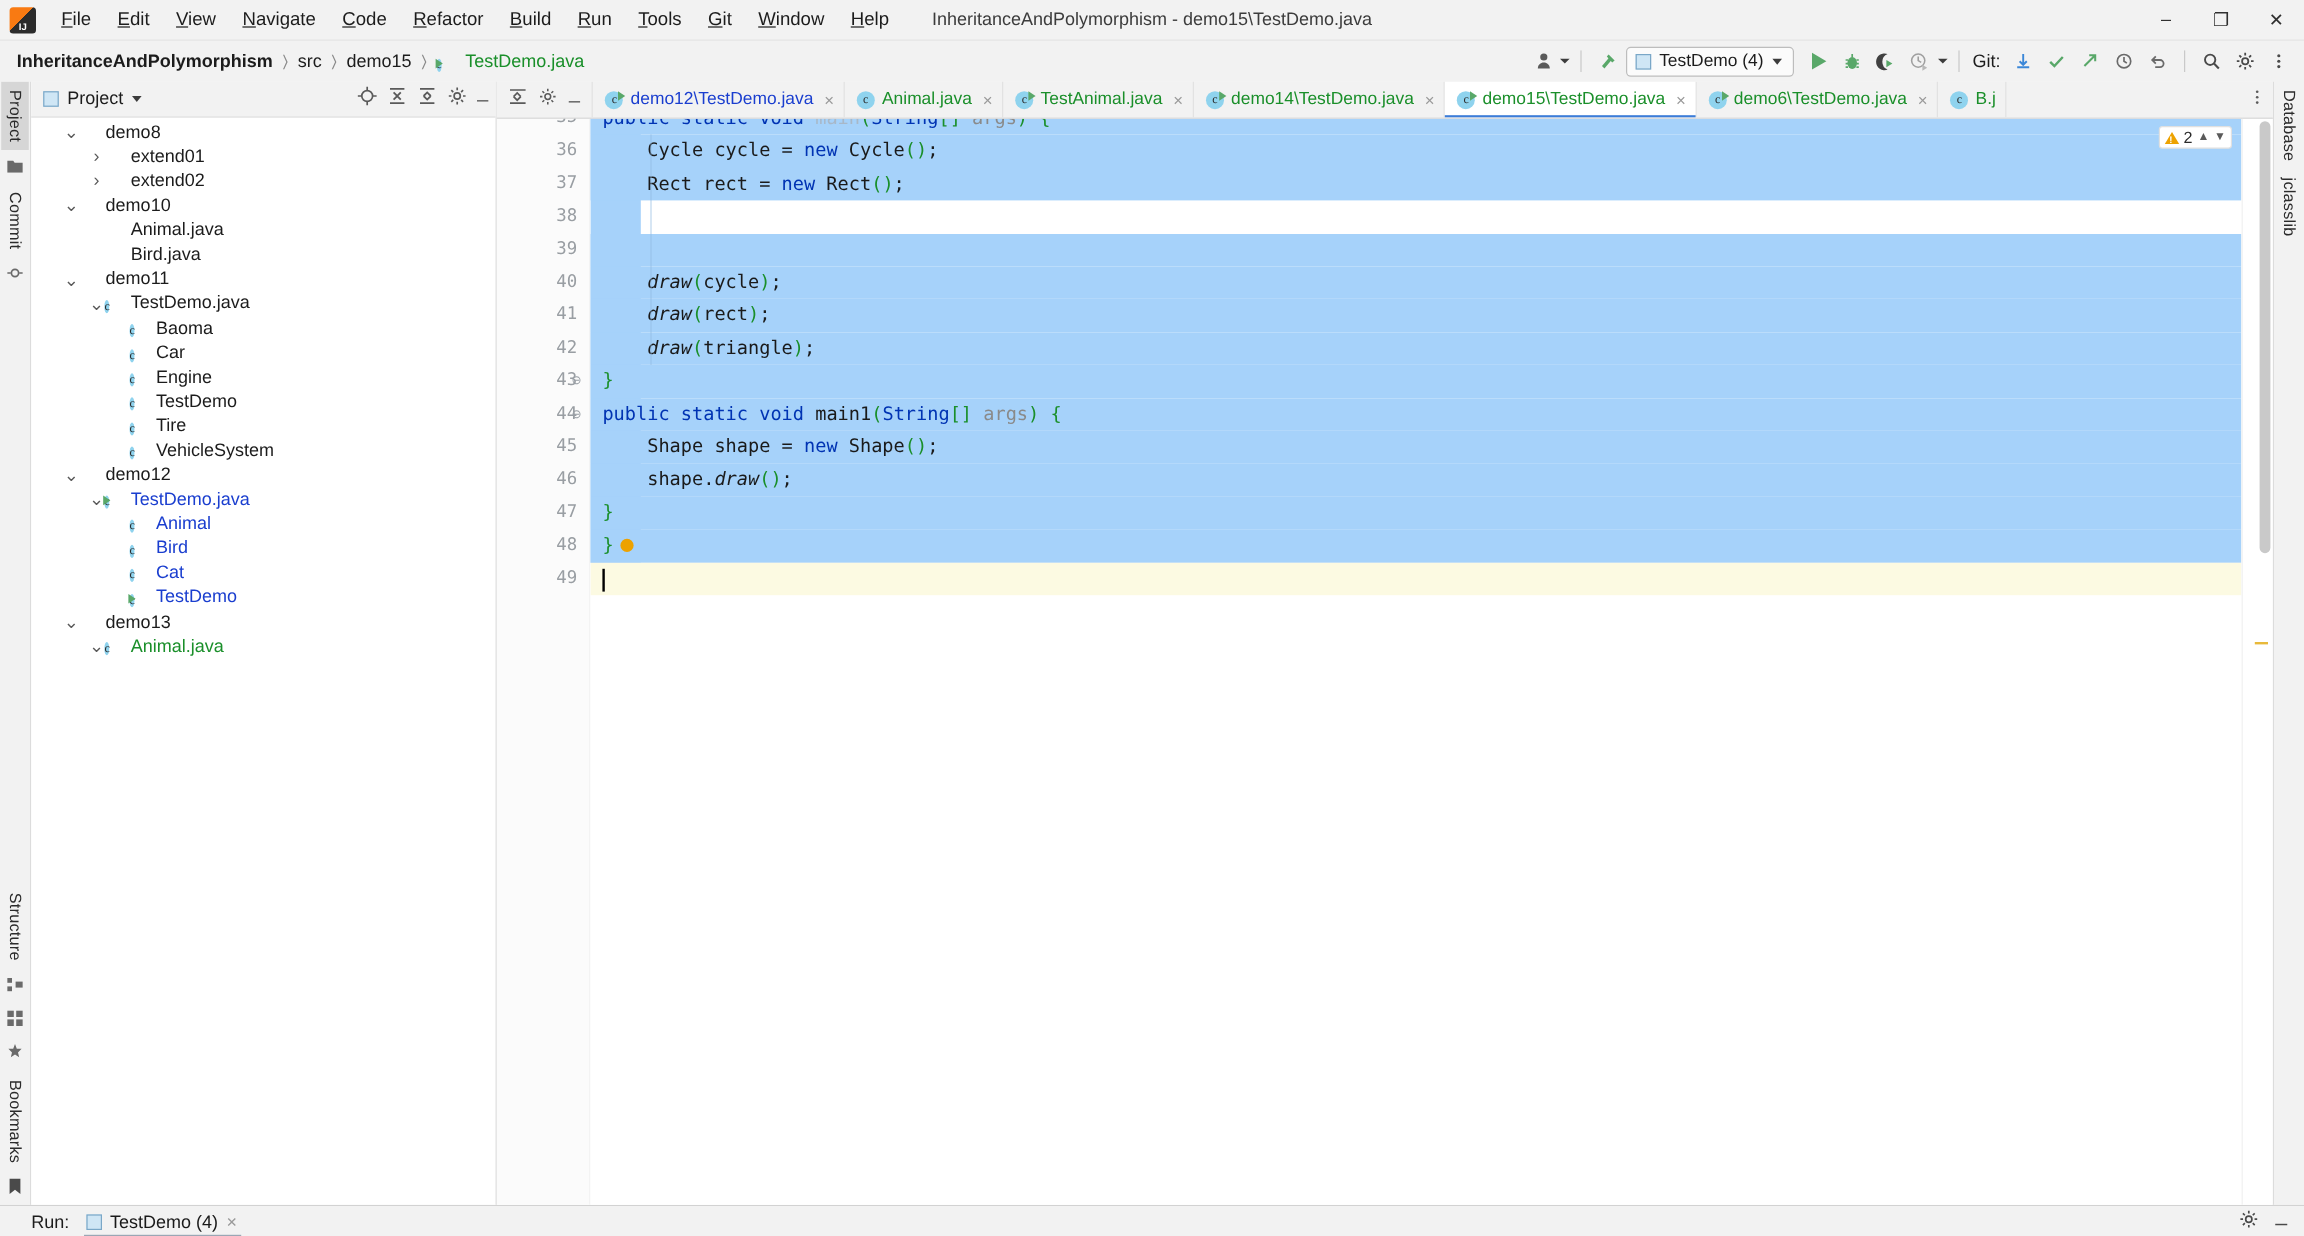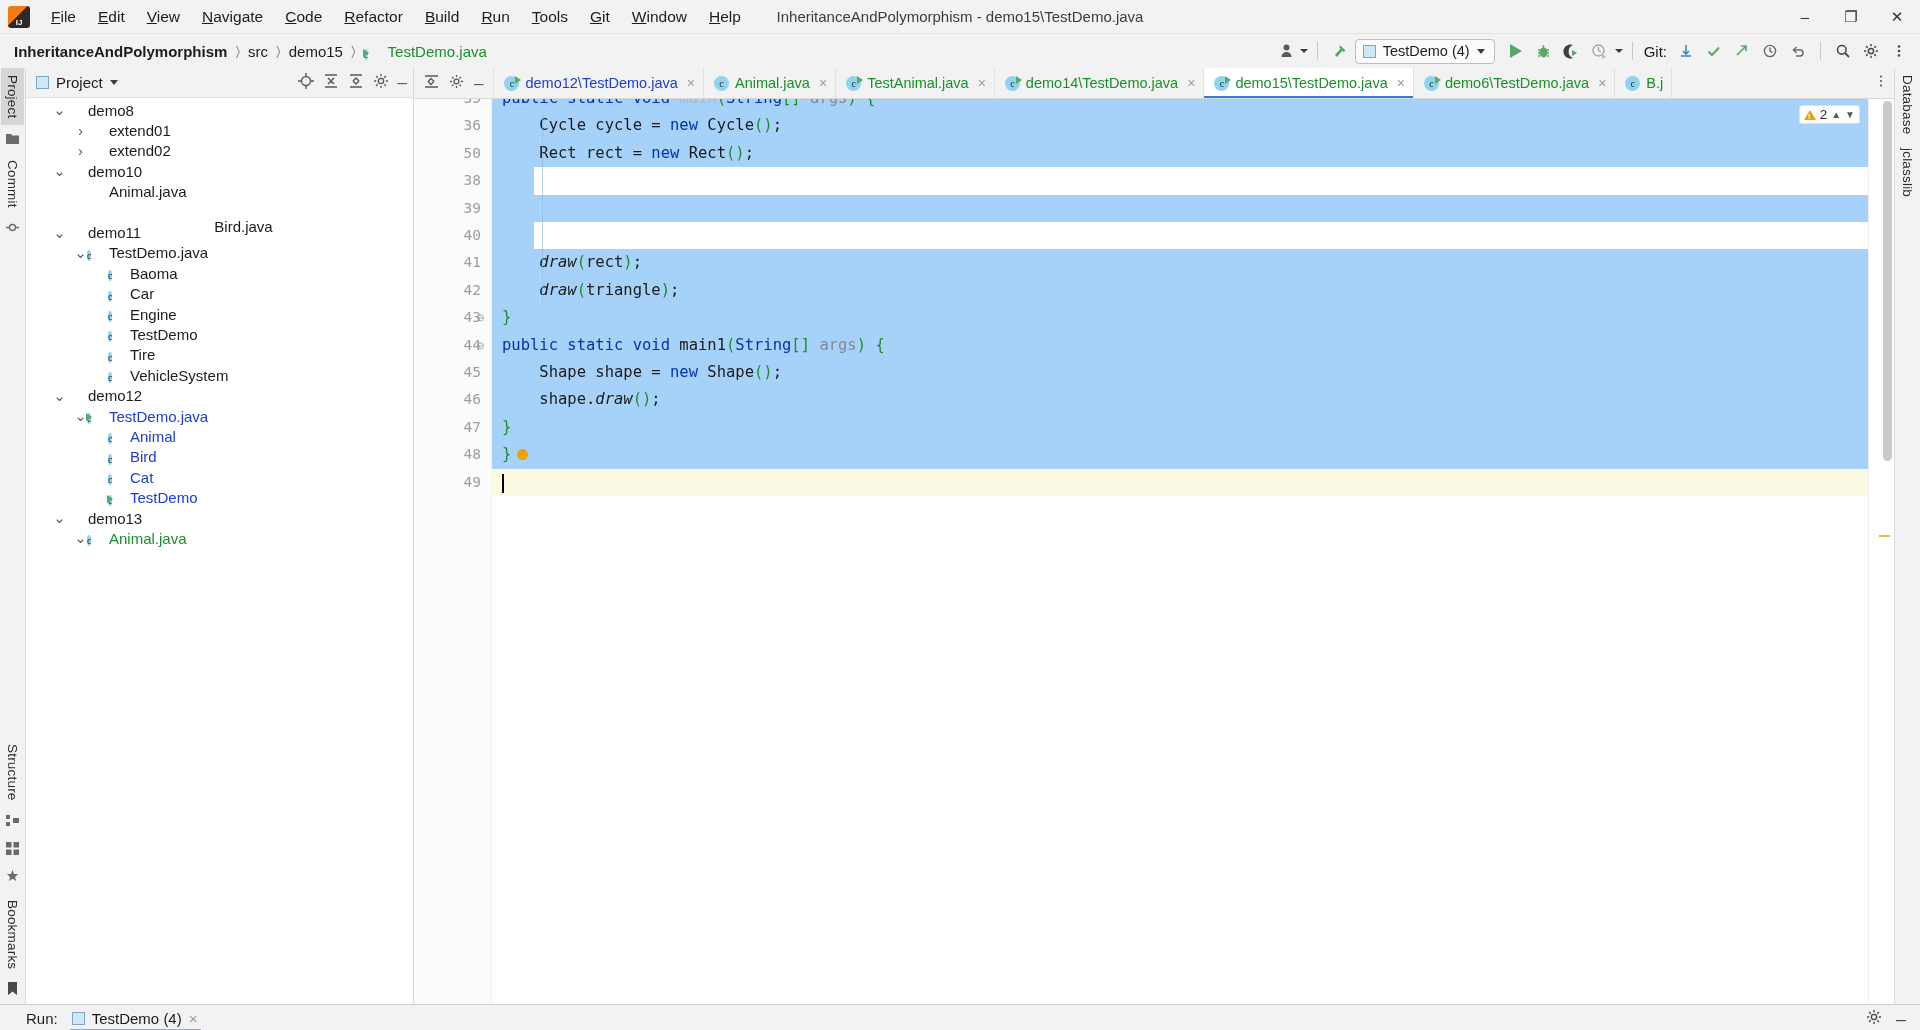--- a/index.html
+++ b/index.html
@@ -430,21 +430,21 @@
         <div class="tnode" style="padding-left: 27px;">
           <span class="arrow" style="font-size: 15px;">⌄</span>
           <span class="ico"><span class="ico-folder"></span></span>
           <span class="tlabel">demo10</span>
         </div>
         <div class="tnode" style="padding-left: 48px;">
           <span class="arrow none"></span>
           <span class="ico"><span class="ico-java"></span></span>
           <span class="tlabel">Animal.java</span>
         </div>
-        <div class="tnode" style="padding-left: 48px; flex-direction: column;">
+        <div class="tnode" style="padding-left: 48px;">
           <span class="arrow none"></span>
           <span class="ico"><span class="ico-java"></span></span>
           <span class="tlabel">Bird.java</span>
         </div>
         <div class="tnode" style="padding-left: 27px;">
           <span class="arrow" style="font-size: 15px;">⌄</span>
           <span class="ico"><span class="ico-folder"></span></span>
           <span class="tlabel">demo11</span>
         </div>
         <div class="tnode" style="padding-left: 48px;">
@@ -577,21 +577,21 @@
               <circle cx="7" cy="2.5" r="1.1" fill="#5a5a5a"></circle>
               <circle cx="7" cy="7" r="1.1" fill="#5a5a5a"></circle>
               <circle cx="7" cy="11.5" r="1.1" fill="#5a5a5a"></circle>
             </svg></span>
         </div>
       </div>
     <div id="code-wrap">
       <div id="gutter">
           <div class="lnum" style="position: absolute; top: -14px; right: 0px; left: 0px;">35</div>
           <div class="lnum" style="position: absolute; top: 13.4px; right: 0px; left: 0px;">36</div>
-          <div class="lnum" style="position: absolute; top: 40.8px; right: 0px; left: 0px;">50</div>
+          <div class="lnum" style="position: absolute; top: 40.8px; right: 0px; left: 0px;">37</div>
           <div class="lnum" style="position: absolute; top: 68.2px; right: 0px; left: 0px;">38</div>
           <div class="lnum" style="position: absolute; top: 95.6px; right: 0px; left: 0px;">39</div>
           <div class="lnum" style="position: absolute; top: 123px; right: 0px; left: 0px;">40</div>
           <div class="lnum" style="position: absolute; top: 150.4px; right: 0px; left: 0px;">41</div>
           <div class="lnum" style="position: absolute; top: 177.8px; right: 0px; left: 0px;">42</div>
           <div class="lnum" style="position: absolute; top: 205.2px; right: 0px; left: 0px;">43</div>
           <div class="lnum" style="position: absolute; top: 232.6px; right: 0px; left: 0px;">44</div>
           <div class="lnum" style="position: absolute; top: 260px; right: 0px; left: 0px;">45</div>
           <div class="lnum" style="position: absolute; top: 287.4px; right: 0px; left: 0px;">46</div>
           <div class="lnum" style="position: absolute; top: 314.8px; right: 0px; left: 0px;">47</div>
@@ -599,20 +599,21 @@
           <div class="lnum" style="position: absolute; top: 369.6px; right: 0px; left: 0px;">49</div>
           <span class="fold" style="top: 213.2px;">⊖</span>
           <span class="fold" style="top: 240.6px;">⊖</span>
         </div>
       <div id="code">
           <div style="position: absolute; left: 0px; top: -14px; width: 42px; height: 383.6px; background: rgb(166, 210, 250);"></div>
           <div class="cline sel" style="position: absolute; top: -14px; left: 0px; right: 0px;"><span class="dim"><span class="k">public</span> <span class="k">static</span> <span class="k">void</span> main<span class="p">(</span><span class="k">String</span><span class="p">[]</span> <span class="g">args</span><span class="p">)</span> <span class="p">{</span></span></div>
           <div class="cline sel" style="position: absolute; top: 13.4px; left: 0px; right: 0px;">    Cycle cycle = <span class="k">new</span> Cycle<span class="p">(</span><span class="p">)</span>;</div>
           <div class="cline sel" style="position: absolute; top: 40.8px; left: 0px; right: 0px;">    Rect rect = <span class="k">new</span> Rect<span class="p">(</span><span class="p">)</span>;</div>
           <div class="cline sel" style="position: absolute; top: 95.6px; left: 0px; right: 0px;"></div>
+          <div class="cline sel" style="position: absolute; top: 123px; left: 0px; right: 0px;">    <span class="it">draw</span><span class="p"><span class="p">(</span></span>cycle<span class="p">)</span>;</div>
           <div class="cline sel" style="position: absolute; top: 150.4px; left: 0px; right: 0px;">    <span class="it">draw</span><span class="p"><span class="p">(</span></span>rect<span class="p">)</span>;</div>
           <div class="cline sel" style="position: absolute; top: 177.8px; left: 0px; right: 0px;">    <span class="it">draw</span><span class="p"><span class="p">(</span></span>triangle<span class="p">)</span>;</div>
           <div class="cline sel" style="position: absolute; top: 205.2px; left: 0px; right: 0px;"><span class="p">}</span></div>
           <div class="cline sel" style="position: absolute; top: 232.6px; left: 0px; right: 0px;"><span class="k">public</span> <span class="k">static</span> <span class="k">void</span> main1<span class="p">(</span><span class="k">String</span><span class="p">[]</span> <span class="g">args</span><span class="p">)</span> <span class="p">{</span></div>
           <div class="cline sel" style="position: absolute; top: 260px; left: 0px; right: 0px;">    Shape shape = <span class="k">new</span> Shape<span class="p">(</span><span class="p">)</span>;</div>
           <div class="cline sel" style="position: absolute; top: 287.4px; left: 0px; right: 0px;">    shape.<span class="it">draw</span><span class="p"><span class="p">(</span></span><span class="p">)</span>;</div>
           <div class="cline sel" style="position: absolute; top: 314.8px; left: 0px; right: 0px;"><span class="p">}</span></div>
           <div class="cline sel" style="position: absolute; top: 342.2px; left: 0px; right: 0px;"><span class="p">}</span><span style="display:inline-block;width:11px;height:11px;border-radius:50%;background:#eda200;margin-left:6px;vertical-align:middle"></span></div>
           <div class="cline caret-line" style="position: absolute; top: 369.6px; left: 0px; right: 0px;"></div>
           <div id="caret-bar" style="left: 10px; top: 374.6px; height: 19px;"></div>

